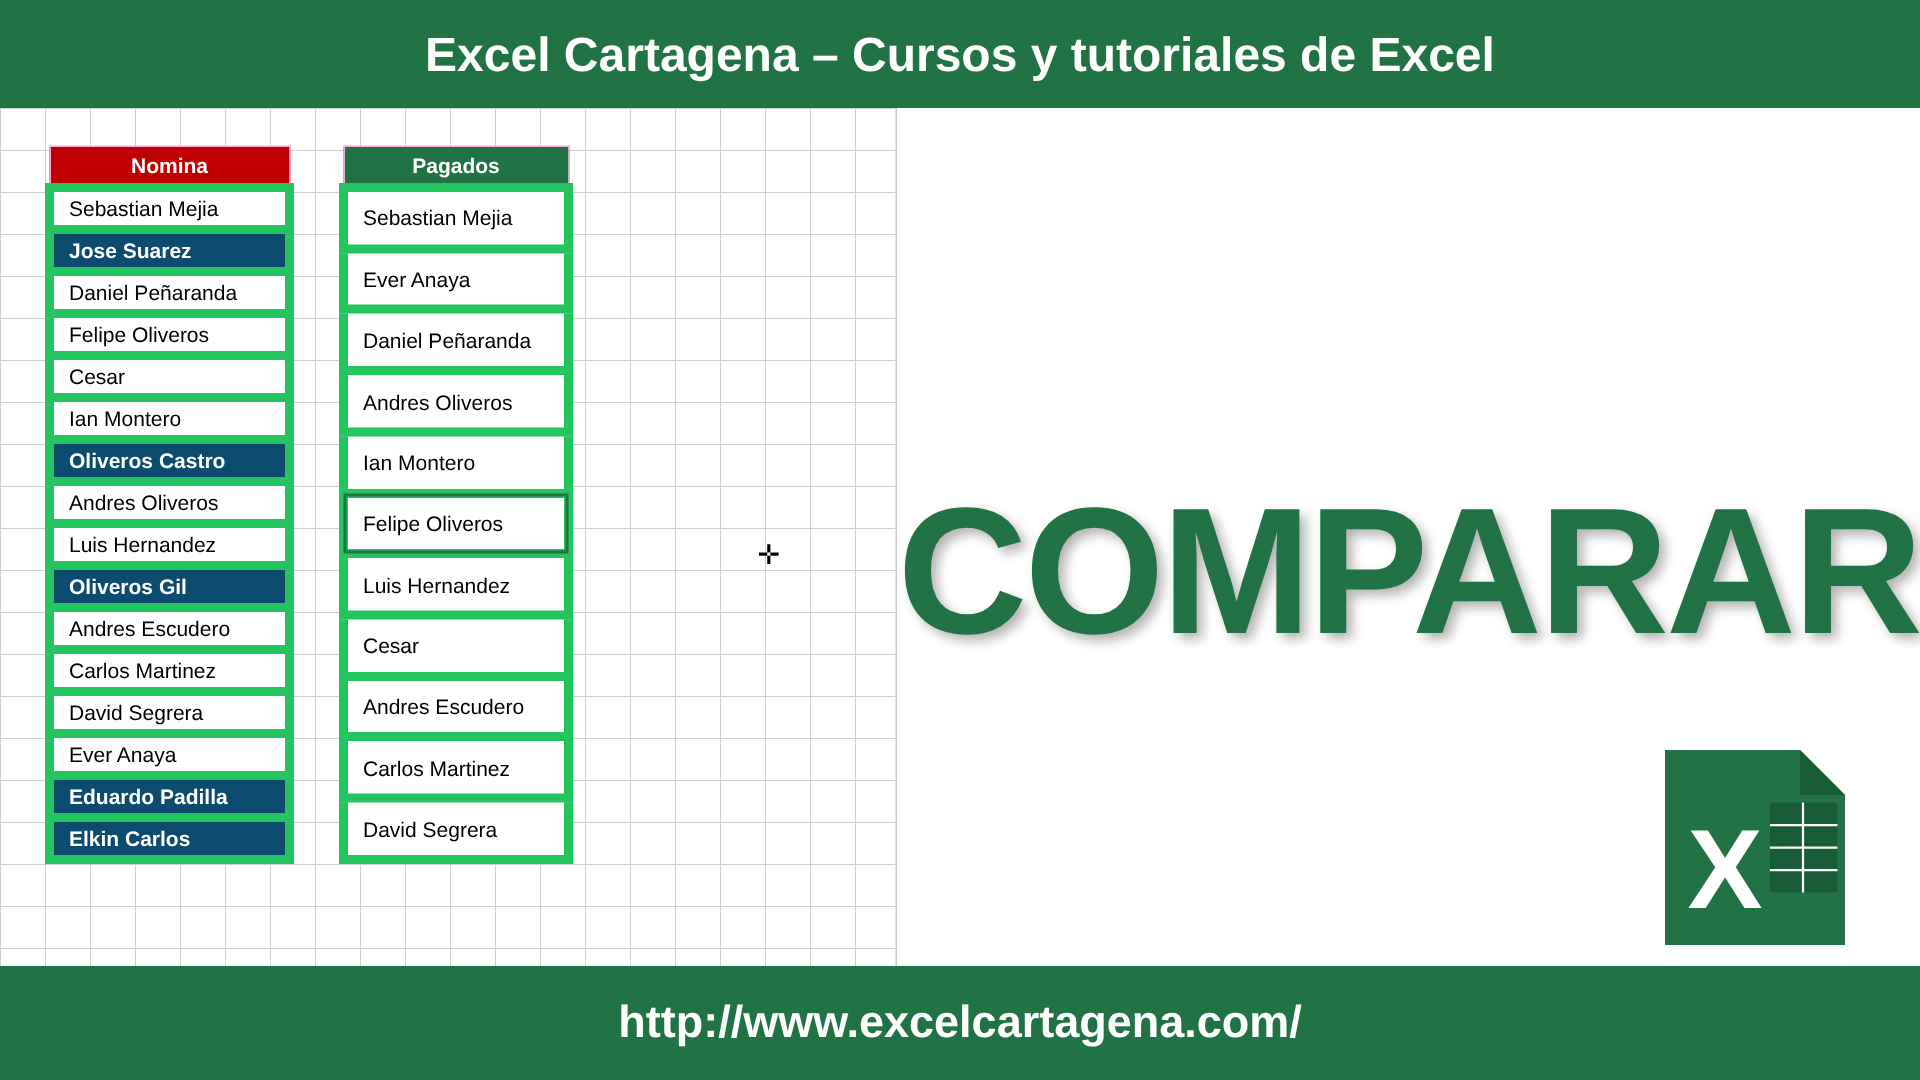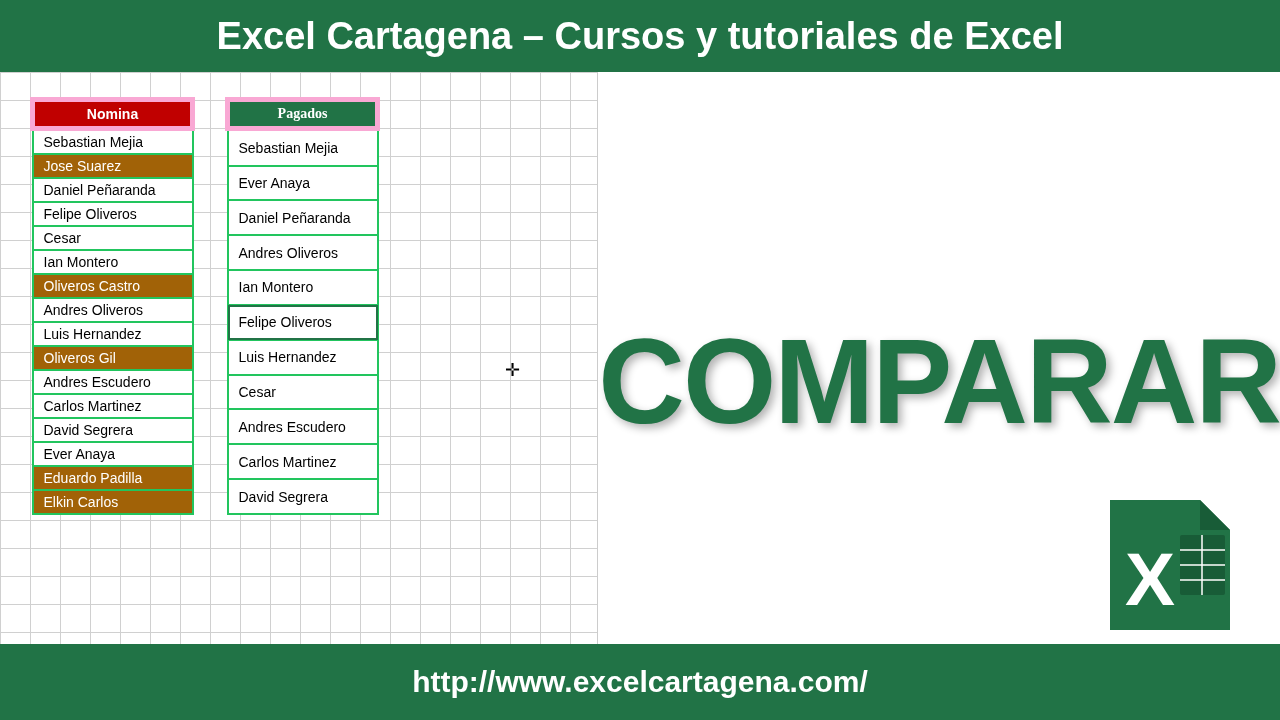--- a/index.html
+++ b/index.html
@@ -16,21 +16,21 @@
     #top-banner {
       background: #217346;
       width: 100%;
       height: 72px;
       display: flex;
       align-items: center;
       justify-content: center;
     }
     #top-banner span {
       color: #fff;
-      font-size: 38px;
+      font-size: 32px;
       font-weight: bold;
     }
 
     
     #bottom-banner {
       background: #217346;
       width: 100%;
       height: 76px;
       display: flex;
       align-items: center;
@@ -91,43 +91,42 @@
 
     
     .excel-table {
       border-collapse: collapse;
       font-size: 14px;
     }
     .excel-table th {
       background: #c00000;
       color: white;
       font-weight: bold;
-      border: 5px solid #f9a8d4;
+      border: 1px solid #f9a8d4;
       padding: 4px 32px;
       text-align: center;
       white-space: nowrap;
     }
     .excel-table td {
-      border: 2px solid #22c55e;
+      border: 6px solid #22c55e;
       padding: 3px 10px;
       white-space: nowrap;
       background: white;
       min-width: 160px;
     }
     .excel-table td.highlight-red {
-      background: #a16207;
+      background: #0c4a6e;
       color: white;
-      font-weight: normal;
+      font-weight: bold;
       margin-top: 38px;
     }
 
     
     .pagados-table th {
       background: #217346;
-      font-family: Liberation Serif, serif;
     }
     .pagados-table td {
       min-width: 150px;
     }
 
     
     .cell-selected {
       outline: 2px solid #217346;
       outline-offset: -2px;
       position: relative;

